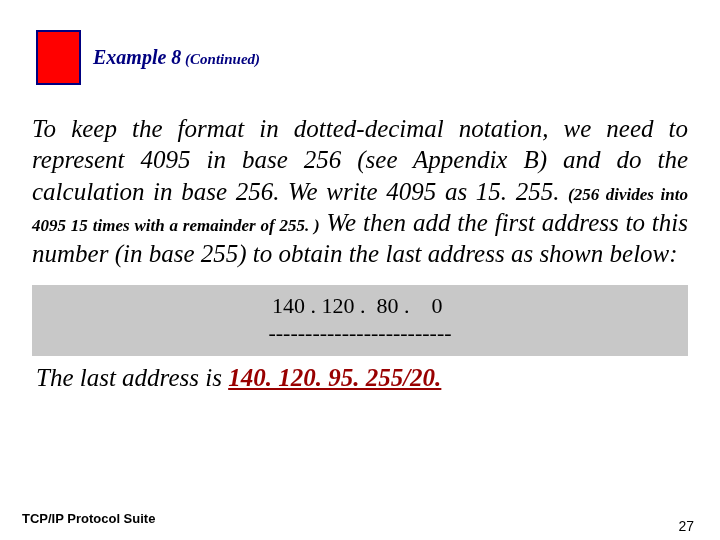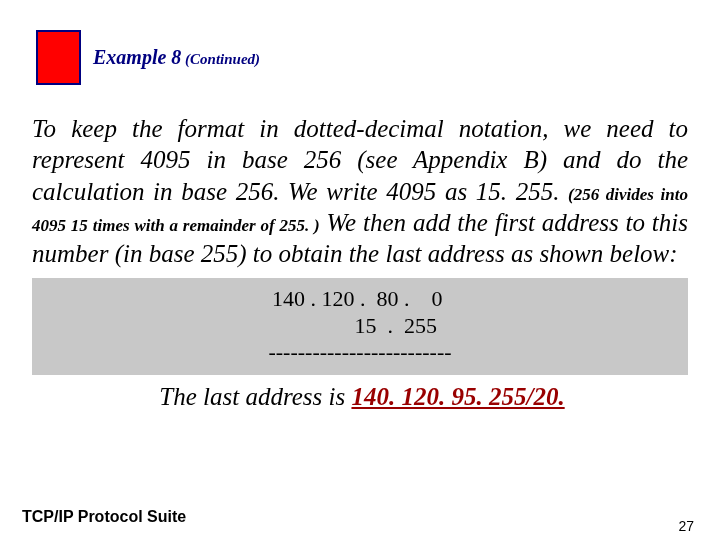--- a/index.html
+++ b/index.html
@@ -51,51 +51,50 @@
     line-height: 1.25;
     margin: 12px 2px 6px 2px;
   }
   .body-text .inline-small {
     font-size: 17px;
     font-weight: bold;
     font-style: italic;
   }
   .calc-box {
     background: #c8c8c8;
-    margin: 9px 2px 8px 2px;
+    margin: 16px 2px 8px 2px;
     padding: 8px 0 10px 0;
     font-family: "Times New Roman", serif;
   }
   .calc-line {
     font-size: 22px;
     color: #000000;
     text-align: center;
     line-height: 1.2;
     white-space: pre;
     font-family: "Times New Roman", serif;
   }
   .final-line {
     font-size: 25px;
     font-style: italic;
     color: #000000;
     margin: 2px 2px 0 6px;
-    text-align: center;
   }
   .final-line .answer {
     color: #990000;
     font-weight: bold;
     text-decoration: underline;
     font-style: italic;
   }
   .footer-left {
     position: absolute;
     left: 22px;
     bottom: 14px;
     font-family: Arial, Helvetica, sans-serif;
-    font-size: 16px;
+    font-size: 13px;
     font-weight: bold;
     color: #000000;
   }
   .footer-right {
     position: absolute;
     right: 26px;
     bottom: 6px;
     font-family: Arial, Helvetica, sans-serif;
     font-size: 14px;
     color: #000000;
@@ -112,21 +111,20 @@
       <span class="example-label">Example 8</span><span class="continued"> (Continued)</span>
     </div>
   </div>
 
   <p class="body-text">
     <span>To keep the format in dotted-decimal notation, we need to represent 4095 in base 256 (see Appendix B) and do the calculation in base 256. We write 4095 as 15. 255. </span><span class="inline-small">(256 divides into 4095 15 times with a remainder of 255. )</span><span> We then add the first address to this number (in base 255) to obtain the last address as shown below:</span>
   </p>
 
   <div class="calc-box">
     <div class="calc-line">140 . 120 .  80 .    0 </div>
-    <div class="calc-line">             15  .  255</div>
     <div class="calc-line">-------------------------</div>
   </div>
 
   <p class="final-line">
     <span>The last address is </span><span class="answer">140. 120. 95. 255/20.</span>
   </p>
 
   <div class="footer-left">TCP/IP Protocol Suite</div>
   <div class="footer-right">27</div>
 

